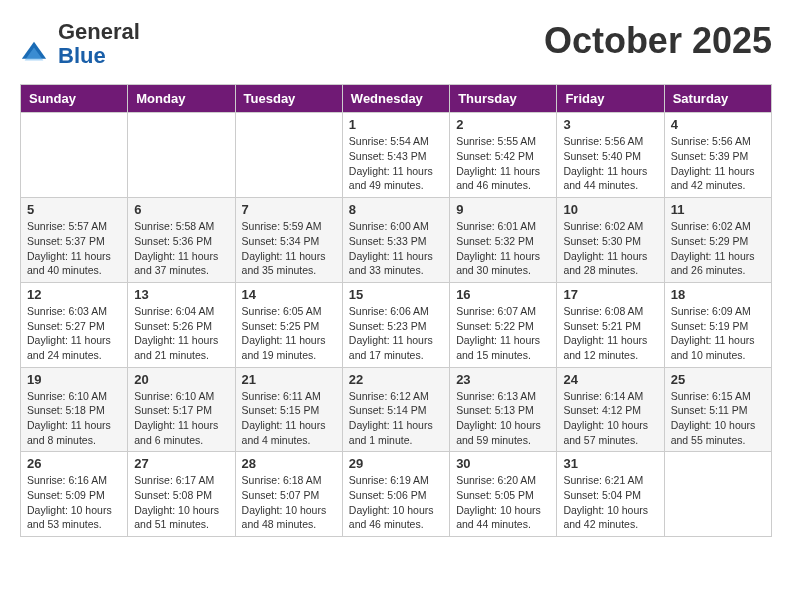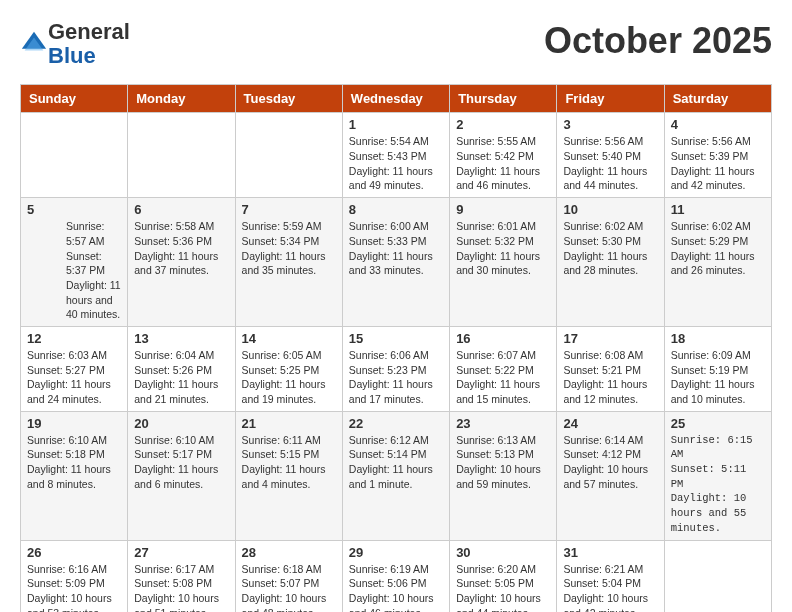--- a/index.html
+++ b/index.html
@@ -11,22 +11,22 @@
       padding: 20px;
     }
     .header {
       display: flex;
       justify-content: space-between;
       align-items: flex-start;
       margin-bottom: 16px;
     }
     .logo {
       display: flex;
-      align-items: center;
-      gap: 0;
+      align-items: flex-end;
+      gap: 10px;
     }
     .logo-text {
       font-size: 22px;
       font-weight: bold;
       line-height: 1.1;
     }
     .logo-general { color: #333; }
     .logo-blue { color: #1a5fa8; }
     .logo-icon {
       width: 28px;
@@ -42,21 +42,21 @@
     }
     .location {
       font-size: 16px;
       color: #555;
     }
     .calendar {
       width: 100%;
       border-collapse: collapse;
     }
     .calendar th {
-      background-color: #c2410c;
+      background-color: #701a75;
       color: #fff;
       font-size: 13px;
       font-weight: bold;
       padding: 6px 8px;
       text-align: left;
       border: 1px solid #ccc;
     }
     .calendar td {
       border: 1px solid #ccc;
       vertical-align: top;
@@ -145,21 +145,21 @@
         <td>
           <div class="day-num">4</div>
           <div class="day-info" style="white-space: pre-line;">Sunrise: 5:56 AM
 Sunset: 5:39 PM
 Daylight: 11 hours and 42 minutes.</div>
         </td>
       </tr>
       <tr>
         <td>
           <div class="day-num">5</div>
-          <div class="day-info" style="white-space: pre-line; margin-left: 39px;">Sunrise: 5:57 AM
+          <div class="day-info" style="white-space: pre-line;">Sunrise: 5:57 AM
 Sunset: 5:37 PM
 Daylight: 11 hours and 40 minutes.</div>
         </td>
         <td>
           <div class="day-num">6</div>
           <div class="day-info" style="white-space: pre-line;">Sunrise: 5:58 AM
 Sunset: 5:36 PM
 Daylight: 11 hours and 37 minutes.</div>
         </td>
         <td>
@@ -269,21 +269,21 @@
 Daylight: 10 hours and 59 minutes.</div>
         </td>
         <td>
           <div class="day-num">24</div>
           <div class="day-info" style="white-space: pre-line;">Sunrise: 6:14 AM
 Sunset: 4:12 PM
 Daylight: 10 hours and 57 minutes.</div>
         </td>
         <td>
           <div class="day-num">25</div>
-          <div class="day-info" style="white-space: pre-line; font-family: Liberation Mono, monospace;">Sunrise: 6:15 AM
+          <div class="day-info" style="white-space: pre-line;">Sunrise: 6:15 AM
 Sunset: 5:11 PM
 Daylight: 10 hours and 55 minutes.</div>
         </td>
       </tr>
       <tr>
         <td>
           <div class="day-num">26</div>
           <div class="day-info" style="white-space: pre-line;">Sunrise: 6:16 AM
 Sunset: 5:09 PM
 Daylight: 10 hours and 53 minutes.</div>

